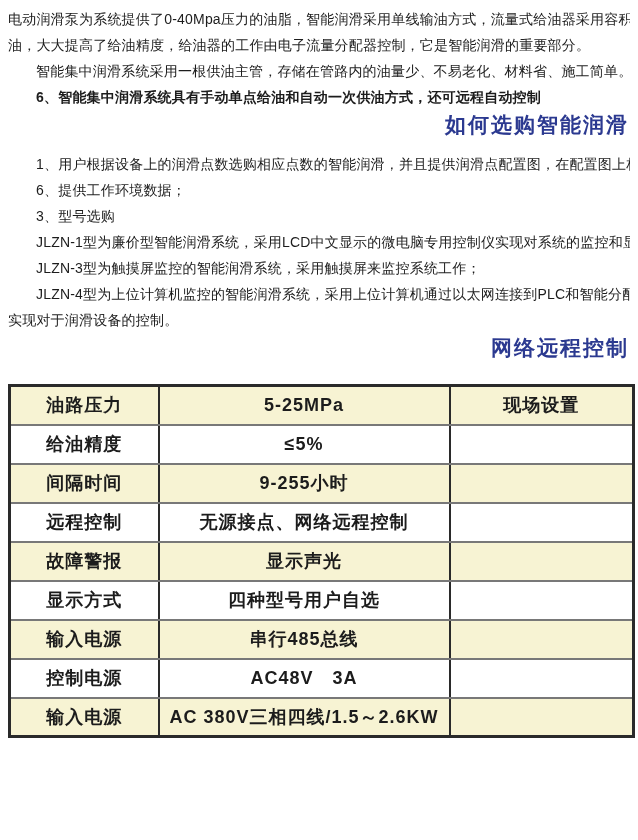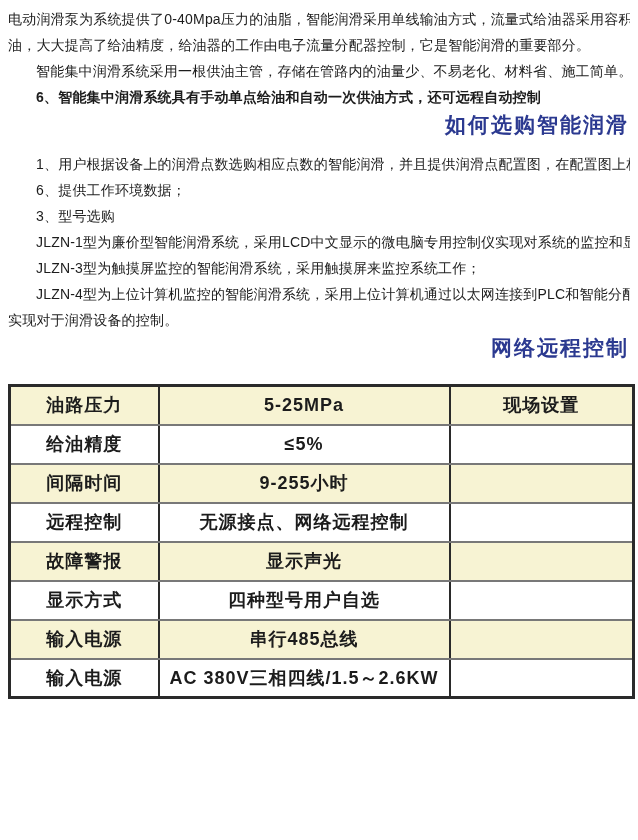--- a/index.html
+++ b/index.html
@@ -112,20 +112,25 @@
         <td>显示方式</td>
         <td>四种型号用户自选</td>
         <td></td>
       </tr>
       <tr>
         <td>输入电源</td>
         <td>串行485总线</td>
         <td></td>
       </tr>
       <tr>
+        <td>控制电源</td>
+        <td>AC48V　3A</td>
+        <td></td>
+      </tr>
+      <tr>
         <td>输入电源</td>
         <td>AC 380V三相四线/1.5～2.6KW</td>
         <td></td>
       </tr>
     </tbody>
   </table>
 
 </div>
 
 </body></html>

